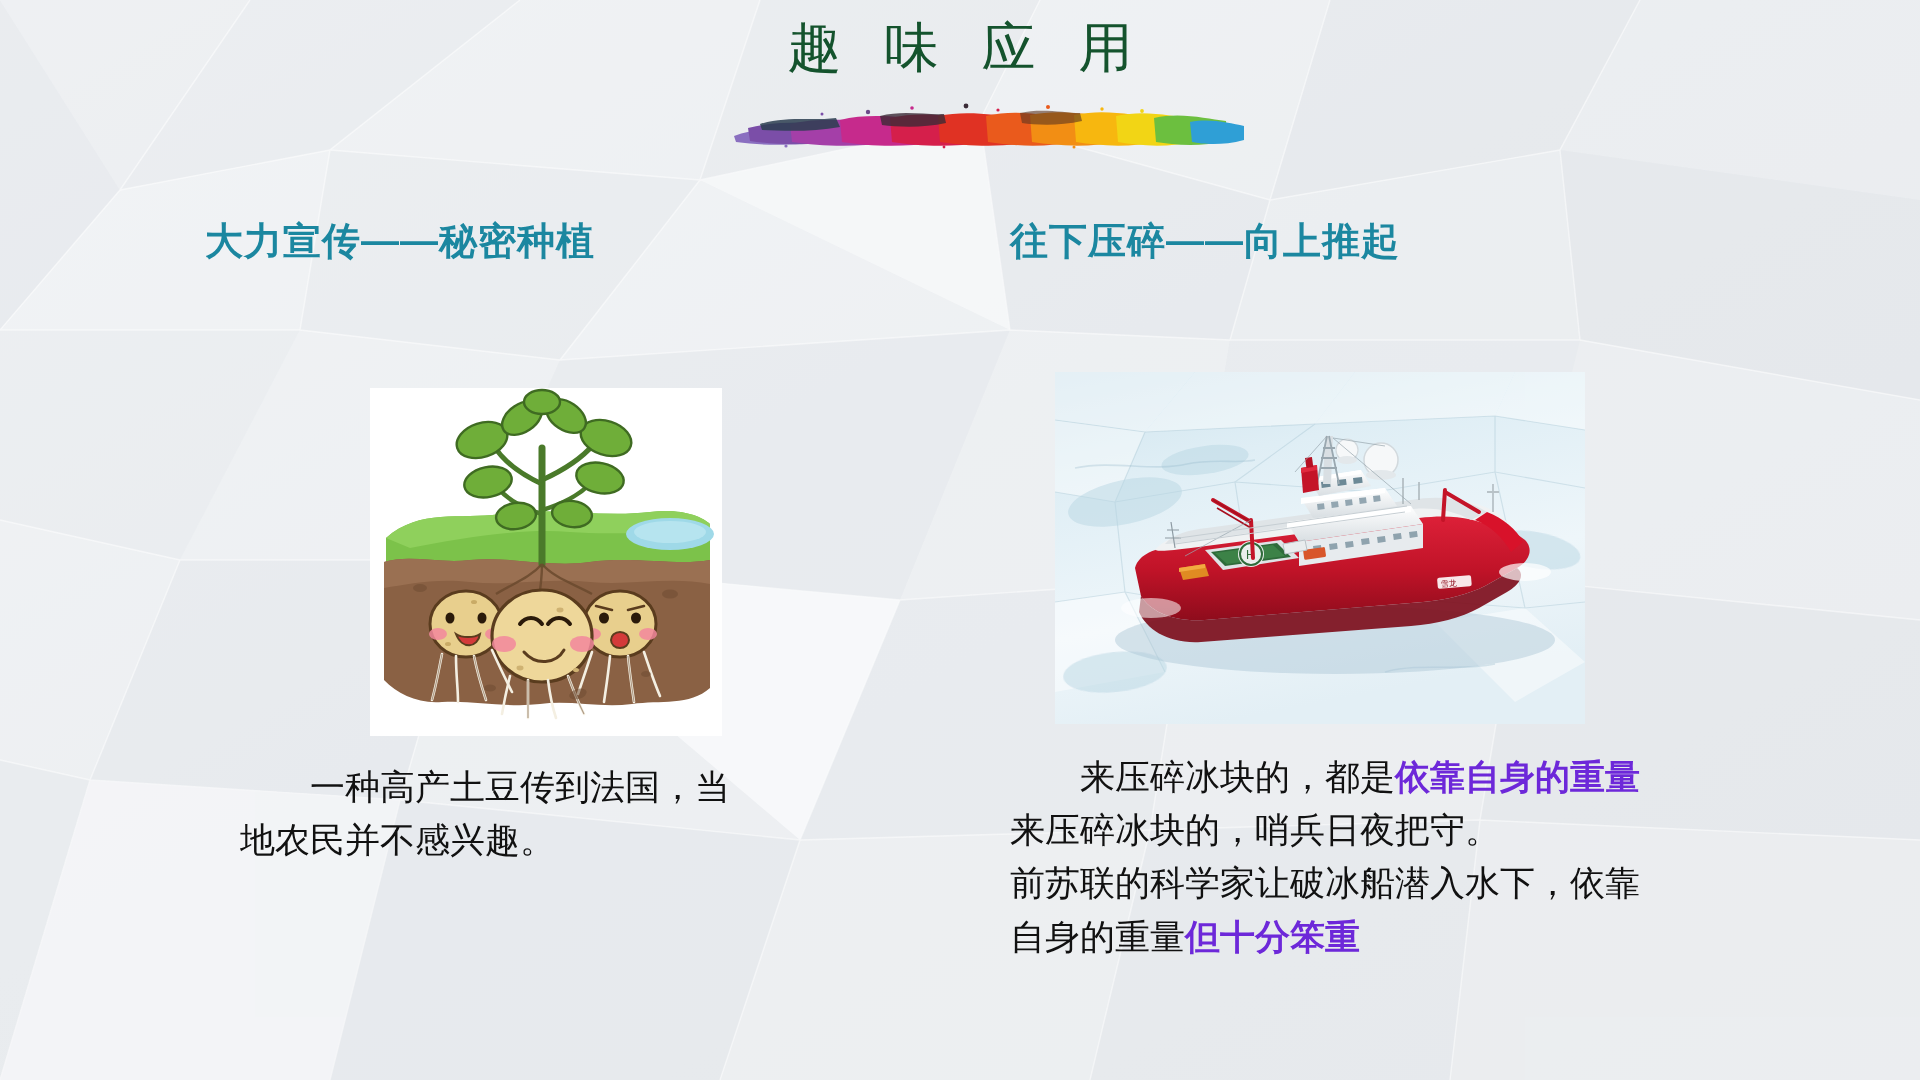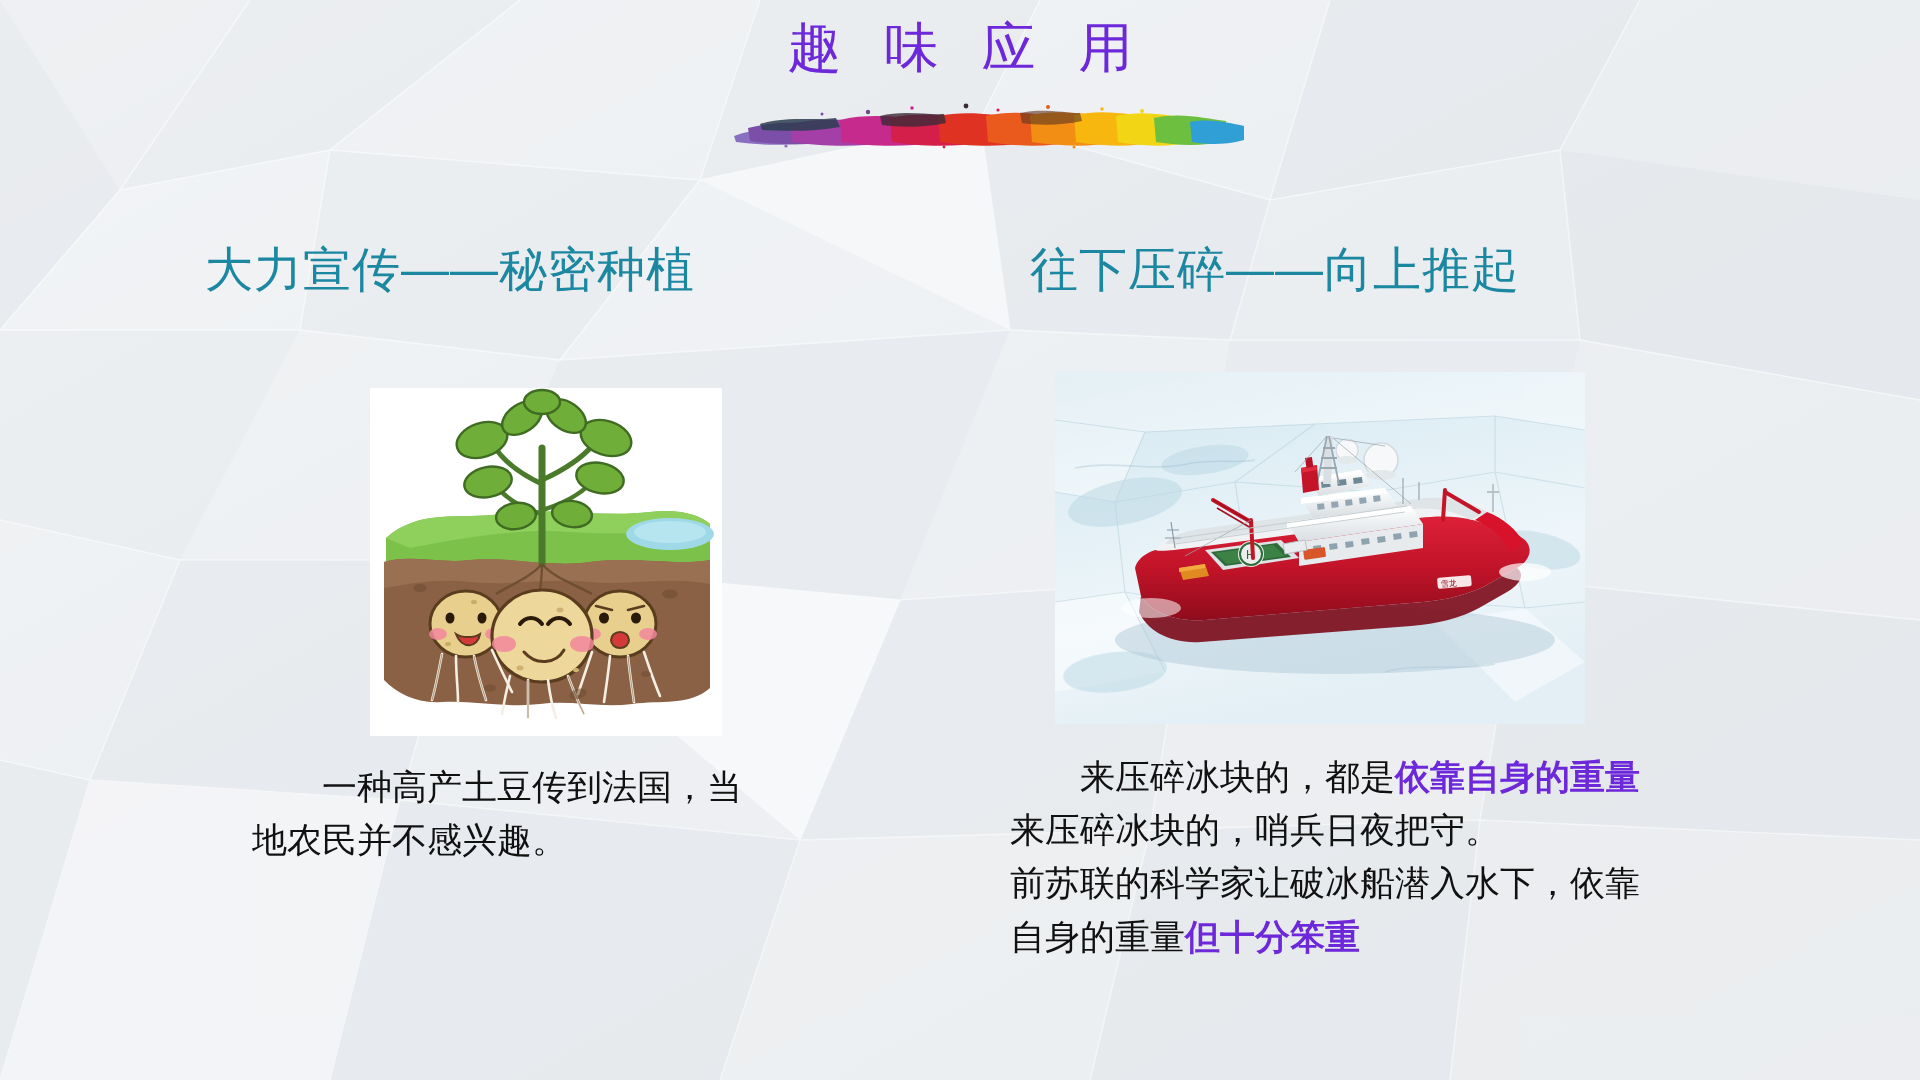--- a/index.html
+++ b/index.html
@@ -12,53 +12,53 @@
   
   #bg{position:absolute;inset:0;z-index:0;}
   #bg svg{display:block;width:1920px;height:1080px;}
 
   
   .title-wrap{position:absolute;left:0;top:18px;width:1920px;text-align:center;z-index:5;}
   .title{
     display:inline-block;
     font-size:54px;line-height:1.1;
     letter-spacing:14px;
-    color:#6d28d9;
+    color:#14532d;
     font-weight:400;
     text-indent:14px;
   }
   .brush{
     position:absolute;left:730px;top:96px;width:520px;height:54px;z-index:4;
   }
   .brush svg{display:block;}
 
   .heading{
-    position:absolute;top:238px;
-    font-size:48px;font-weight:normal;
+    position:absolute;top:216px;
+    font-size:38px;font-weight:bold;
     color:#1b87a0;
     letter-spacing:1px;
     white-space:nowrap;
   }
   .heading-left{left:205px;}
-  .heading-right{left:1010px;margin-left:20px;}
+  .heading-right{left:1010px;}
 
   
   .art-potato{position:absolute;left:370px;top:388px;width:352px;height:348px;}
   .art-ship{position:absolute;left:1055px;top:372px;width:530px;height:352px;}
   .art-potato svg,.art-ship svg{display:block;width:100%;height:100%;}
 
   
   .body-text{
     position:absolute;
     font-size:35px;
     line-height:1.52;
     color:#111;
     white-space:pre-wrap;
   }
-  .body-left{left:252px;top:760px;width:520px;}
+  .body-left{left:240px;top:760px;width:520px;}
   .body-right{left:1010px;top:750px;width:660px;}
   .hl{color:#6d28d9;font-weight:bold;}
   .indent{display:inline-block;width:2em;}
 </style>
 </head>
 <body>
 
 <div id="bg">
 <svg viewBox="0 0 1920 1080" preserveAspectRatio="none">
   <defs>

